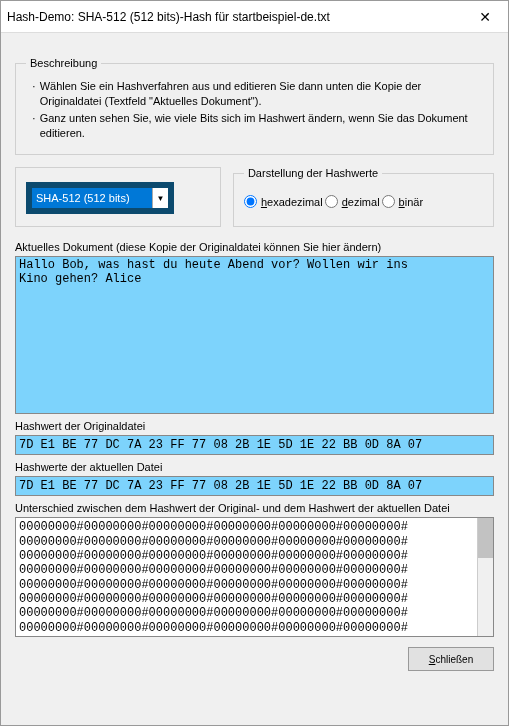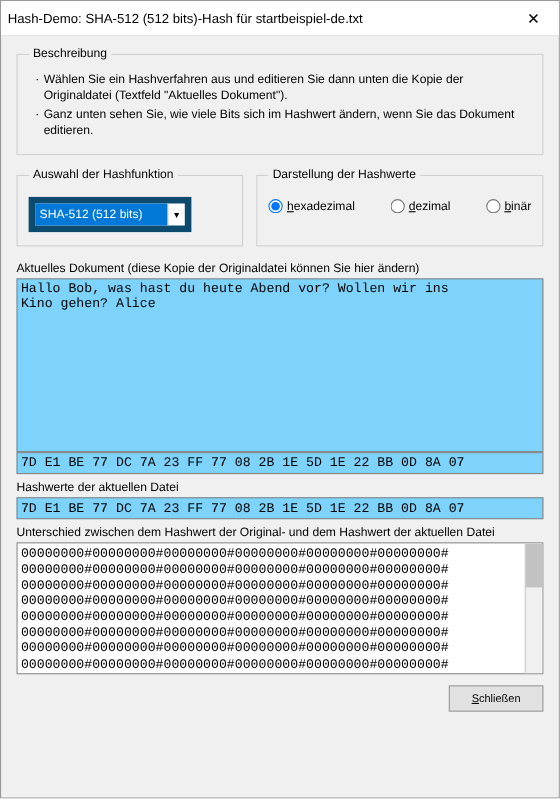--- a/index.html
+++ b/index.html
@@ -1,33 +1,33 @@
 <!DOCTYPE html>
 <html><head>
 <meta charset="utf-8">
 <style>
 * { box-sizing: border-box; }
 body { margin: 0; font-family: "Segoe UI", Tahoma, sans-serif; font-size: 11px; background: #fff; color: #000; }
 .window { width: 509px; height: 726px; border: 1px solid #999; background: #f0f0f0; display: flex; flex-direction: column; }
 .titlebar { height: 32px; background: #fff; display: flex; align-items: center; padding: 0 2px 0 6px; border-bottom: 1px solid #ddd; }
 .titlebar .title { flex: 1; font-size: 12px; }
 .titlebar .close { width: 42px; height: 26px; display: flex; align-items: center; justify-content: center; cursor: pointer; font-size: 14px; }
-.content { flex: 1; padding: 6px 14px 12px 14px; display: flex; flex-direction: column; }
+.content { flex: 1; padding: 20px 14px 12px 14px; display: flex; flex-direction: column; }
 fieldset { border: 1px solid #d0d0d0; margin: 4px 0 8px 0; padding: 8px 10px 12px 10px; }
 legend { font-size: 11px; padding: 0 4px; }
 .desc-list { margin: 2px 0 0 6px; padding: 0; }
 .desc-list li { list-style: none; font-size: 11px; line-height: 1.35; margin-bottom: 2px; display: flex; }
 .desc-list li::before { content: "·"; margin-right: 4px; }
 .row { display: flex; gap: 12px; }
 .row fieldset { flex: 1; }
 .row fieldset.grow2 { flex: 1.3; }
 .combo { display: inline-flex; align-items: stretch; height: 32px; width: 148px; border: 6px solid #0c4a6e; background: #fff; margin-top: 6px; }
 .combo .sel { flex: 1; background: #0078d7; color: #fff; padding: 2px 4px; font-size: 11px; display: flex; align-items: center; }
 .combo .arrow { width: 16px; border-left: 1px solid #aaa; display: flex; align-items: center; justify-content: center; font-size: 8px; }
-.radios { display: flex; gap: 32px; padding-top: 8px; }
+.radios { display: flex; gap: 2px; padding-top: 8px; }
 .rad { display: flex; align-items: center; gap: 4px; font-size: 11px; }
 .rad input { margin: 0; }
 .rad .u { text-decoration: underline; }
 .label { font-size: 11px; margin: 6px 0 3px 0; }
 .textarea { width: 100%; resize: none; font-family: "Courier New", monospace; font-size: 12px; border: 1px solid #888; padding: 2px 3px; line-height: 1.15; background: #7dd3fc; }
 .hashline { width: 100%; height: 20px; font-family: "Courier New", monospace; font-size: 12px; border: 1px solid #888; padding: 2px 3px; background: #7dd3fc; white-space: nowrap; overflow: hidden; }
 .diffbox { width: 100%; height: 120px; border: 1px solid #888; background: #fff; display: flex; }
 .diffbox .txt { flex: 1; overflow: hidden; font-family: "Courier New", monospace; font-size: 12px; line-height: 1.2; padding: 2px 3px; white-space: pre; }
 .diffbox .sb { width: 16px; background: #f0f0f0; border-left: 1px solid #ccc; position: relative; }
 .diffbox .sb .thumb { position: absolute; top: 0; left: 0; right: 0; height: 40px; background: #c2c2c2; }
@@ -52,21 +52,20 @@
             <span>Wählen Sie ein Hashverfahren aus und editieren Sie dann unten die Kopie der Originaldatei (Textfeld "Aktuelles Dokument").</span>
           </li>
         <li>
             <span>Ganz unten sehen Sie, wie viele Bits sich im Hashwert ändern, wenn Sie das Dokument editieren.</span>
           </li>
       </ul>
     </fieldset>
 
     <div class="row">
       <fieldset>
-        <legend>Auswahl der Hashfunktion</legend>
         <div class="combo">
           <div class="sel">SHA-512 (512 bits)</div>
           <div class="arrow">▼</div>
         </div>
       </fieldset>
 
       <fieldset class="grow2">
         <legend>Darstellung der Hashwerte</legend>
         <div class="radios">
           <label class="rad">
@@ -82,20 +81,21 @@
             <span><span class="u">b</span><span>inär</span></span>
           </label>
         </div>
       </fieldset>
     </div>
 
     <div class="label">Aktuelles Dokument (diese Kopie der Originaldatei können Sie hier ändern)</div>
     <textarea class="textarea" rows="11" style="">Hallo Bob, was hast du heute Abend vor? Wollen wir ins
 Kino gehen? Alice</textarea>
 
+    <div class="label">Hashwert der Originaldatei</div>
     <div class="hashline">7D E1 BE 77 DC 7A 23 FF 77 08 2B 1E 5D 1E 22 BB 0D 8A 07</div>
 
     <div class="label">Hashwerte der aktuellen Datei</div>
     <div class="hashline">7D E1 BE 77 DC 7A 23 FF 77 08 2B 1E 5D 1E 22 BB 0D 8A 07</div>
 
     <div class="label">Unterschied zwischen dem Hashwert der Original- und dem Hashwert der aktuellen Datei</div>
     <div class="diffbox">
       <div class="txt">00000000#00000000#00000000#00000000#00000000#00000000#
 00000000#00000000#00000000#00000000#00000000#00000000#
 00000000#00000000#00000000#00000000#00000000#00000000#

